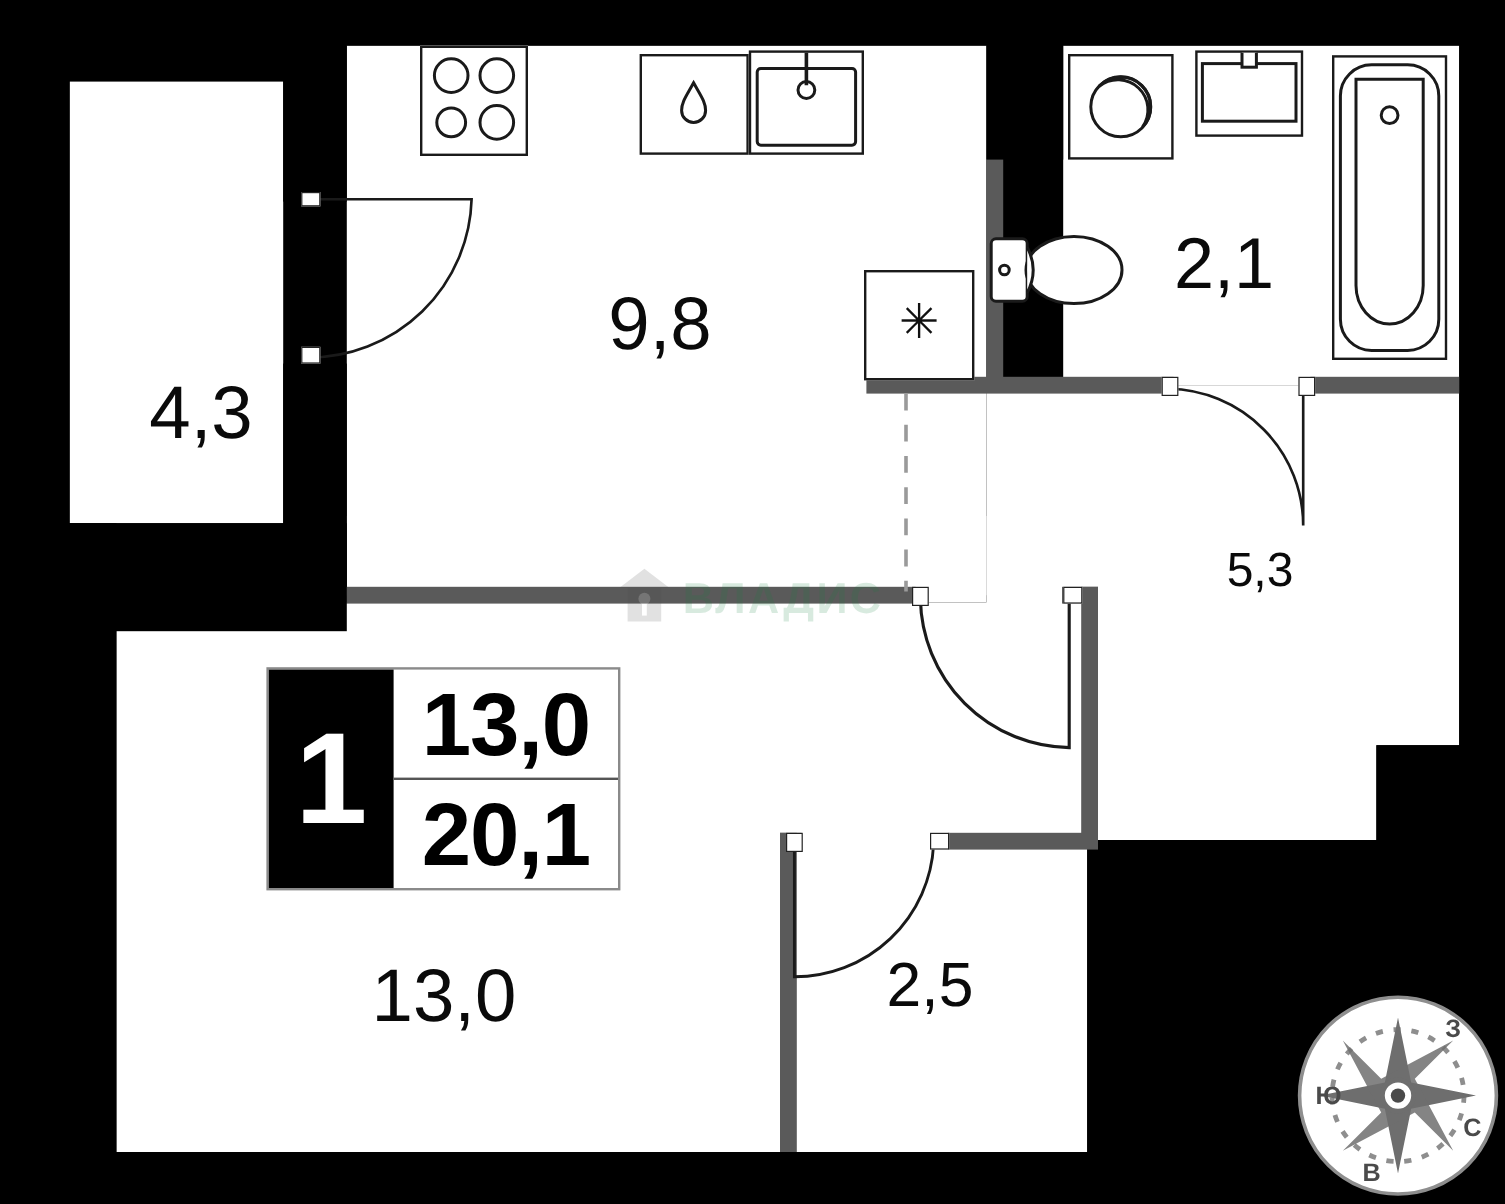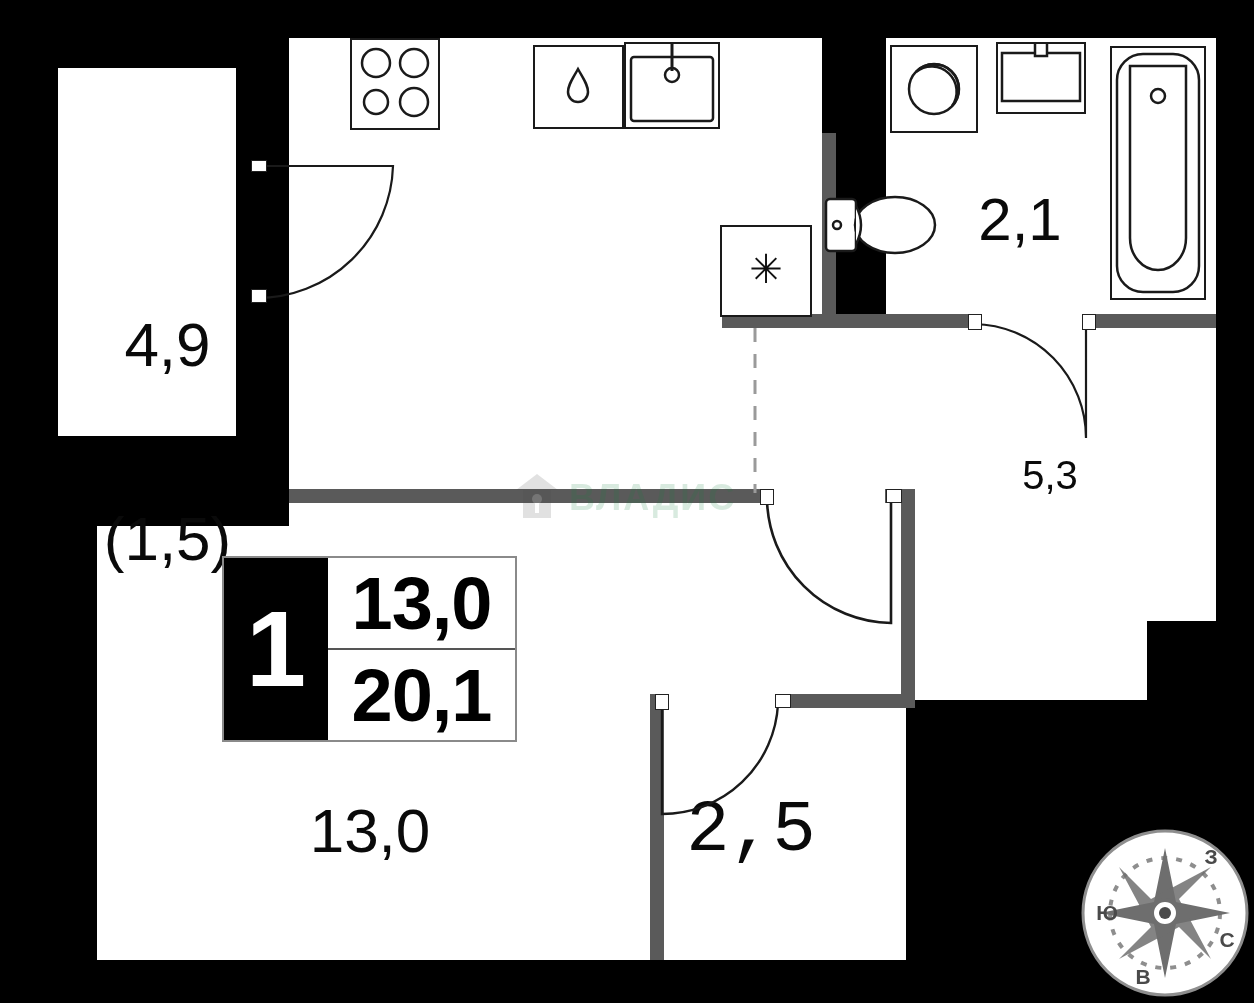--- a/index.html
+++ b/index.html
@@ -273,32 +273,32 @@
     </svg>
   </div>
 
   <div class="arc" style="left:752px; top:328px; width:6px; height:165px;">
     <svg width="6" height="165" viewBox="0 0 6 165">
       <line x1="3" y1="0" x2="3" y2="165" stroke="#9a9a9a" stroke-width="3" stroke-dasharray="14 12"></line>
     </svg>
   </div>
 
   <div class="label" style="left:60px; top:190px; width:215px; font-size:62px;">
-    <div>4,9</div>
-    <div style="margin-top:8px;">(1,5)</div>
-  </div>
-
+    <div>4,3</div>
+  </div>
+
+  <div class="label" style="left:440px; top:240px; width:220px; font-size:62px;">9,8</div>
 
   <div class="label" style="left:930px; top:190px; width:180px; font-size:60px;">2,1</div>
 
   <div class="label" style="left:960px; top:455px; width:180px; font-size:40px;">5,3</div>
 
   <div class="label" style="left:210px; top:800px; width:320px; font-size:62px;">13,0</div>
 
-  <div class="label" style="left:666px; top:795px; width:170px; font-size:72px;font-family:Liberation Mono, monospace;">2,5</div>
+  <div class="label" style="left:690px; top:795px; width:170px; font-size:52px;">2,5</div>
 
   <div id="badge" style="left:222px; top:556px; width:295px; height:186px;">
     <div class="rooms">1</div>
     <div class="areas">
       <div>13,0</div>
       <div>20,1</div>
     </div>
   </div>
 
   <div id="watermark" style="left:515px; top:472px;">

